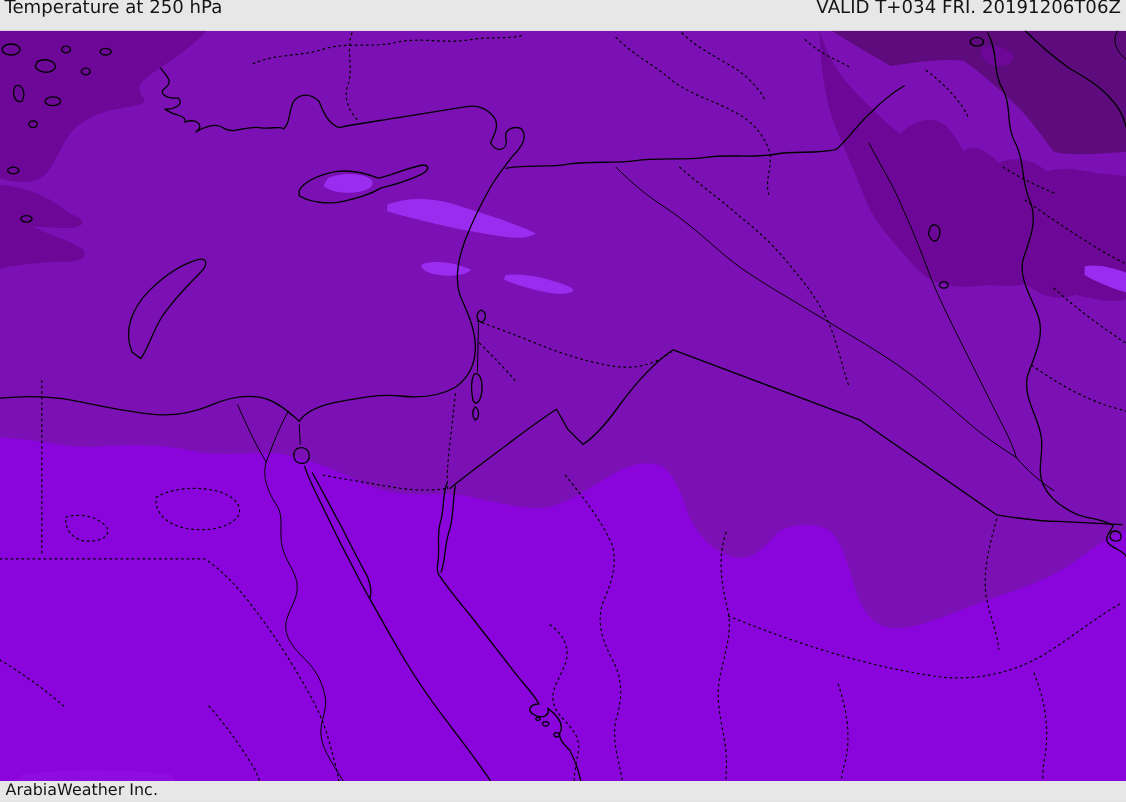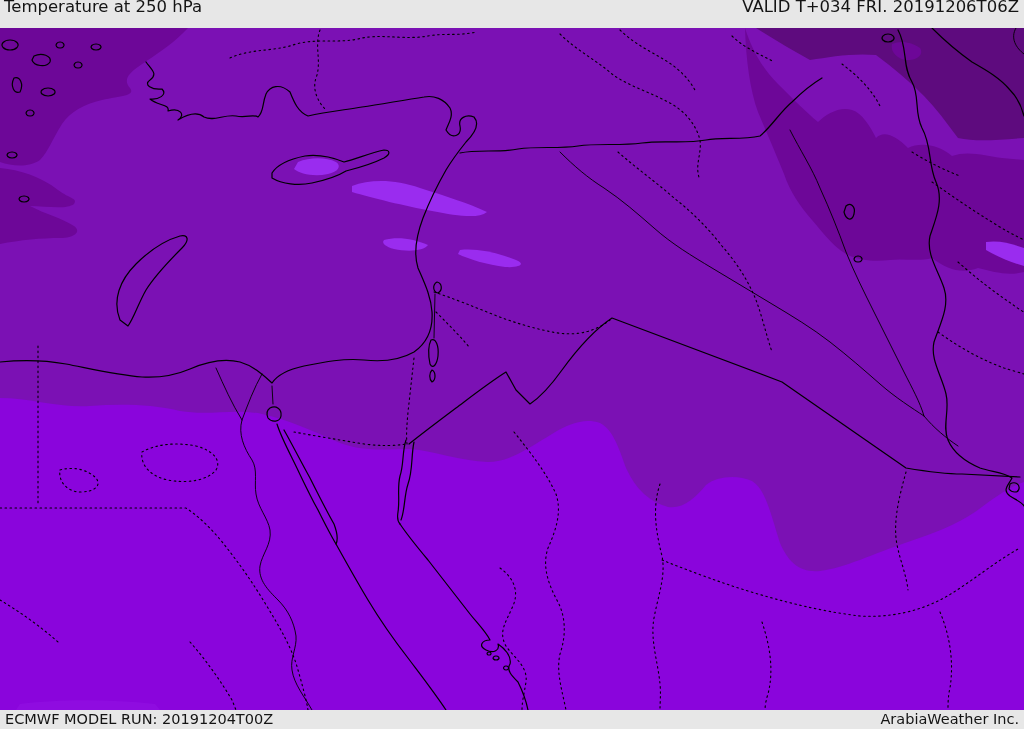--- a/index.html
+++ b/index.html
@@ -200,15 +200,14 @@
       <path class="ln" d="M24,196 a5,3 0 1 0 0.1,0 Z"></path>
       <path class="ln" d="
         M120,320 C 112,300 120,280 136,264 C 150,250 166,240 180,236 C 188,234 190,240 182,248
         C 170,260 156,274 146,290 C 138,304 134,318 128,326 Z"></path>
     </g>
   </g>
 </svg>
 </div>
 
 <div class="bar" id="bottom-bar">
-  <span>ECMWF MODEL RUN: 20191204T00Z</span>
   <span>ArabiaWeather Inc.</span>
 </div>
 
 </body></html>

